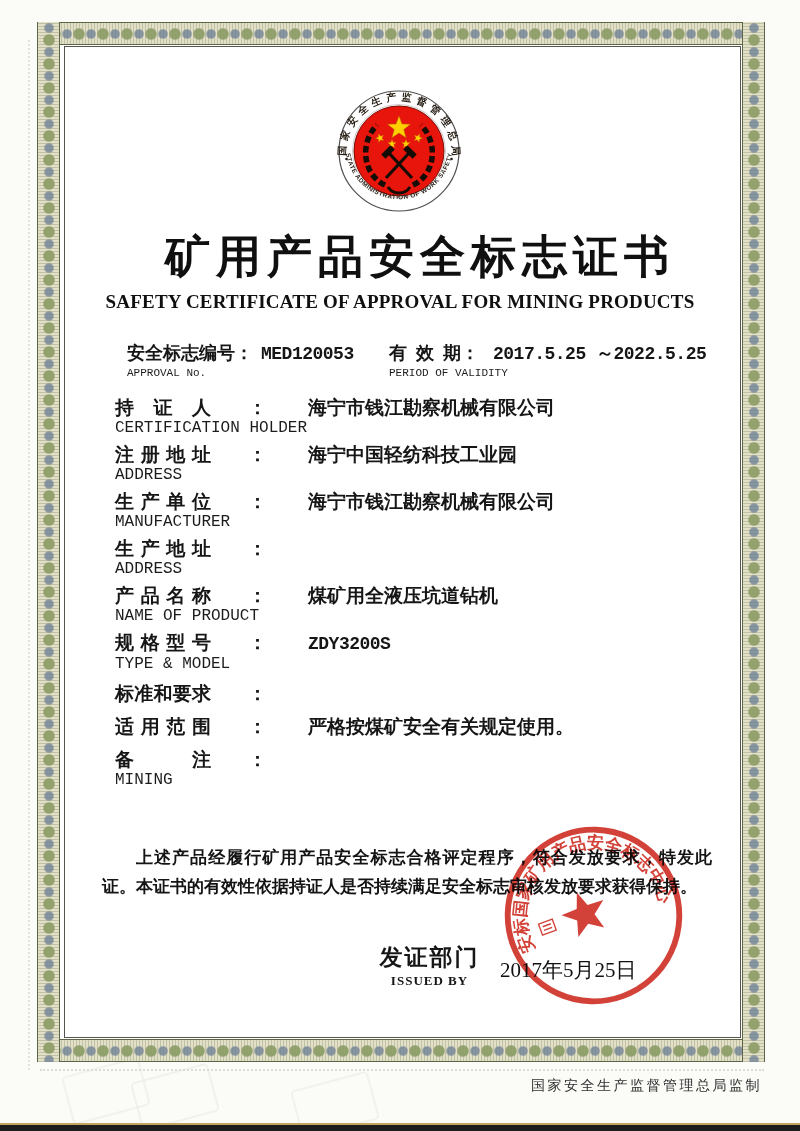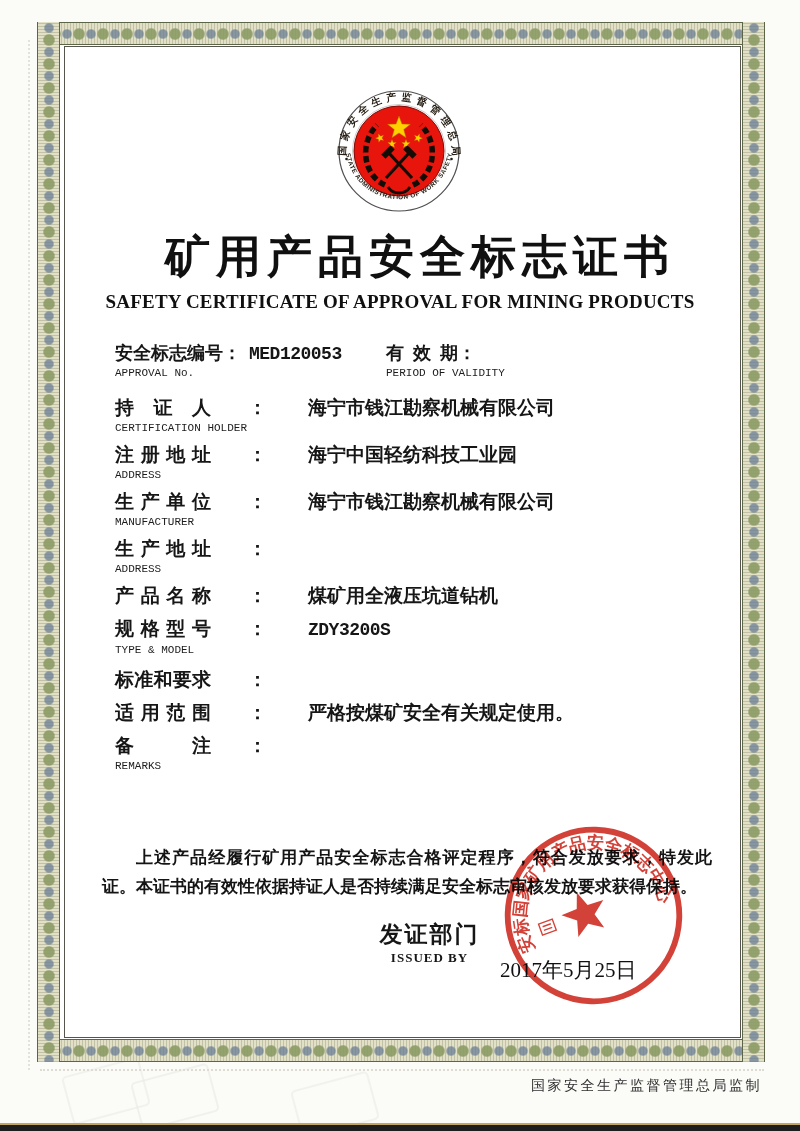--- a/index.html
+++ b/index.html
@@ -52,44 +52,44 @@
   .title-zh {
     position:absolute; left:17px; top:227px; width:100%; text-align:center;
     font-size:45px; font-weight:700; letter-spacing:6px; text-indent:6px; color:#101010;
   }
   .title-en {
     position:absolute; left:0; top:291px; width:100%; text-align:center;
     font-size:19px; font-weight:700; letter-spacing:0.2px; color:#101010;
   }
 
   
-  .ap-block { position:absolute; }
+  .ap-block { position:absolute;margin-left:12px; }
   .ap1 { left:115px; top:341px; }
-  .ap2 { left:386px; top:341px; }
+  .ap2 { left:377px; top:341px; }
   .ap-main { display:flex; align-items:baseline; font-size:18px; font-weight:700; }
   .ap-value { font-family:"Liberation Mono", monospace; font-weight:600; font-size:18px; margin-left:8px; letter-spacing:-0.5px; white-space:nowrap; }
   .ap-en { font-family:"Liberation Mono", monospace; font-size:11px; font-weight:400; margin-top:2px; color:#1c1c1c; }
 
   
   .fields { position:absolute; left:115px; top:395px; width:600px; }
   .field { margin-bottom:7px; }
   .f-main { display:flex; align-items:baseline; font-size:19px; font-weight:700; line-height:26px;gap:37px; }
   .jw { display:inline-block; width:96px; text-align:justify; text-align-last:justify; }
   .f-colon { font-weight:700; }
   .vcn { margin-left:4px; font-size:19px; font-weight:700; }
   .vlat { margin-left:4px; font-family:"Liberation Mono", monospace; font-size:18px; font-weight:600; letter-spacing:-0.5px; }
-  .f-en { font-family:"Liberation Mono", monospace; font-size:11px; color:#1c1c1c; line-height:13px; margin-top:1px; }
+  .f-en { font-family:"Liberation Mono", monospace; font-size:16px; color:#1c1c1c; line-height:13px; margin-top:1px; }
   .gap-top { margin-top:10px; }
 
   
   .statement {
     position:absolute; left:102px; top:843px; width:610px;
     font-size:17px; font-weight:700; line-height:1.72; text-indent:2em; text-align:justify; color:#141414;
   }
-  .issuer { position:absolute; left:372px; top:919px; width:115px; text-align:center; }
+  .issuer { position:absolute; left:372px; top:942px; width:115px; text-align:center; }
   .issuer-zh { font-size:23px; font-weight:700; letter-spacing:2px; }
   .issuer-en { font-size:13px; font-weight:700; letter-spacing:1px; margin-top:0px; }
   .issue-date { position:absolute; left:500px; top:956px; font-size:21px; color:#101010; }
   .stamp { position:absolute; left:496px; top:818px; mix-blend-mode:multiply; opacity:0.92; }
 
   .footer {
     position:absolute; right:38px; top:1077px;
     font-size:14px; letter-spacing:2.5px; color:#2f2f2f;
   }
 </style>
@@ -167,20 +167,21 @@
       <span>安全标志编号</span>
         <span class="f-colon">：</span>
       <span class="ap-value">MED120053</span>
     </div>
     <div class="ap-en">APPROVAL No.</div>
   </div>
   <div class="ap-block ap2">
     <div class="ap-main">
       <span class="jw" style="width:72px;">有效期</span>
         <span class="f-colon">：</span>
+      <span class="ap-value" style="margin-left:14px;">2017.5.25 ～2022.5.25</span>
     </div>
     <div class="ap-en">PERIOD OF VALIDITY</div>
   </div>
 
   <div class="fields">
 
     <div class="field">
       <div class="f-main">
           <span class="jw">持证人</span>
           <span class="f-colon">：</span>
@@ -214,20 +215,21 @@
         </div>
       <div class="f-en">ADDRESS</div>
     </div>
 
     <div class="field">
       <div class="f-main">
           <span class="jw">产品名称</span>
           <span class="f-colon">：</span>
           <span class="vcn">煤矿用全液压坑道钻机</span>
         </div>
+      <div class="f-en">NAME OF PRODUCT</div>
     </div>
 
     <div class="field">
       <div class="f-main">
           <span class="jw">规格型号</span>
           <span class="f-colon">：</span>
           <span class="vlat">ZDY3200S</span>
         </div>
       <div class="f-en">TYPE &amp; MODEL</div>
     </div>
@@ -245,21 +247,21 @@
           <span class="f-colon">：</span>
           <span class="vcn">严格按煤矿安全有关规定使用。</span>
         </div>
     </div>
 
     <div class="field">
       <div class="f-main">
           <span class="jw">备注</span>
           <span class="f-colon">：</span>
         </div>
-      <div class="f-en">REMARKS</div>
+      <div class="f-en">MINING</div>
     </div>
 
   </div>
 
   <div class="statement">上述产品经履行矿用产品安全标志合格评定程序，符合发放要求，特发此证。本证书的有效性依据持证人是否持续满足安全标志审核发放要求获得保持。</div>
 
   <div class="issuer">
     <div class="issuer-zh">发证部门</div>
     <div class="issuer-en">ISSUED BY</div>
   </div>

